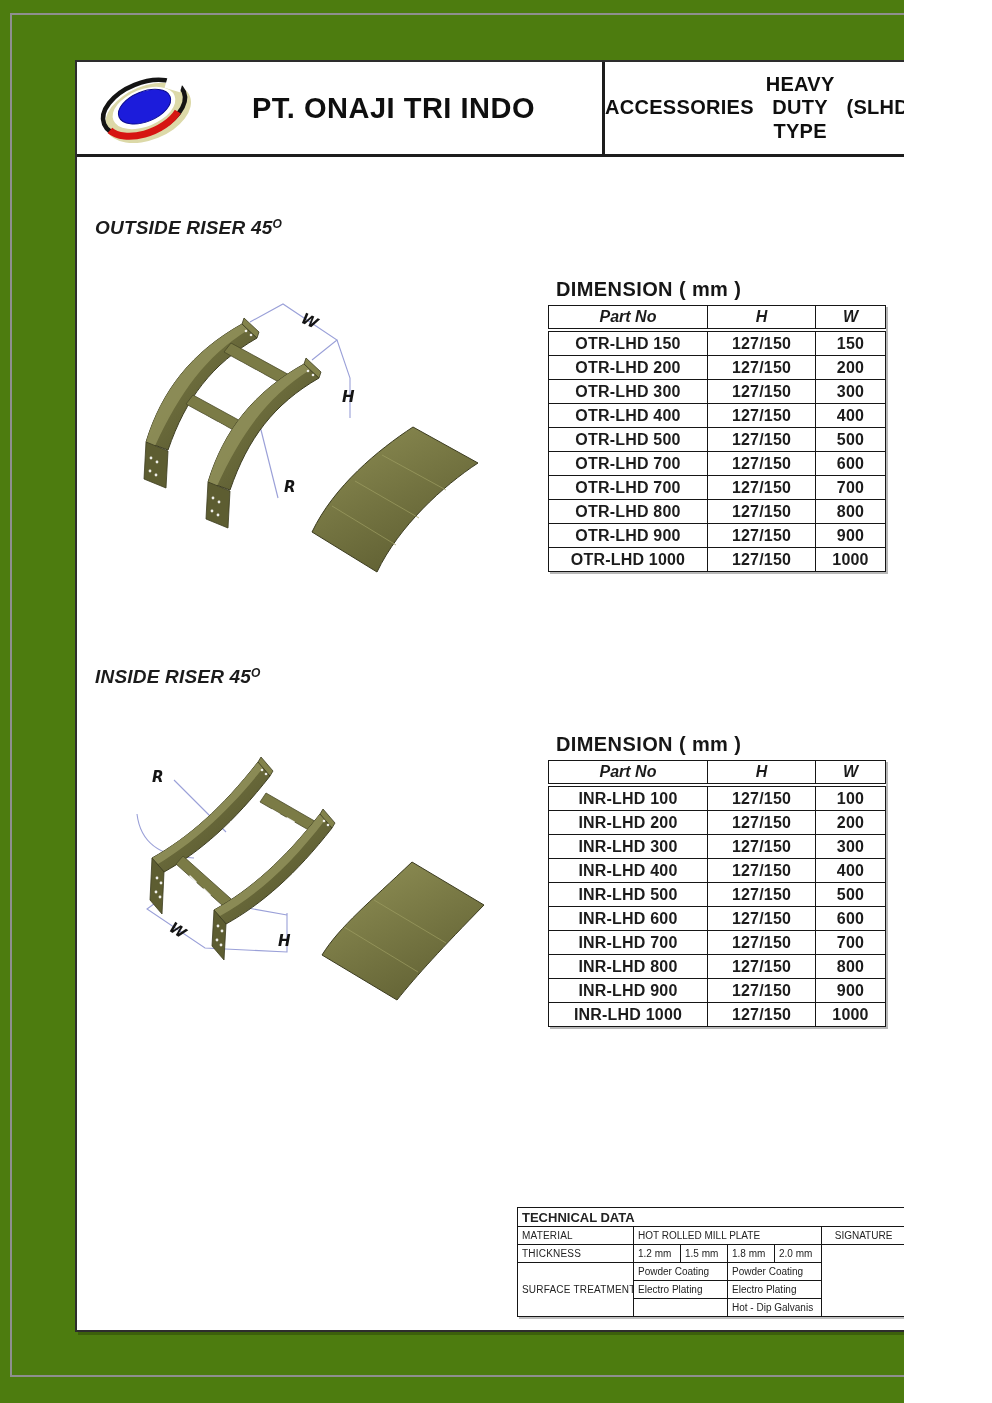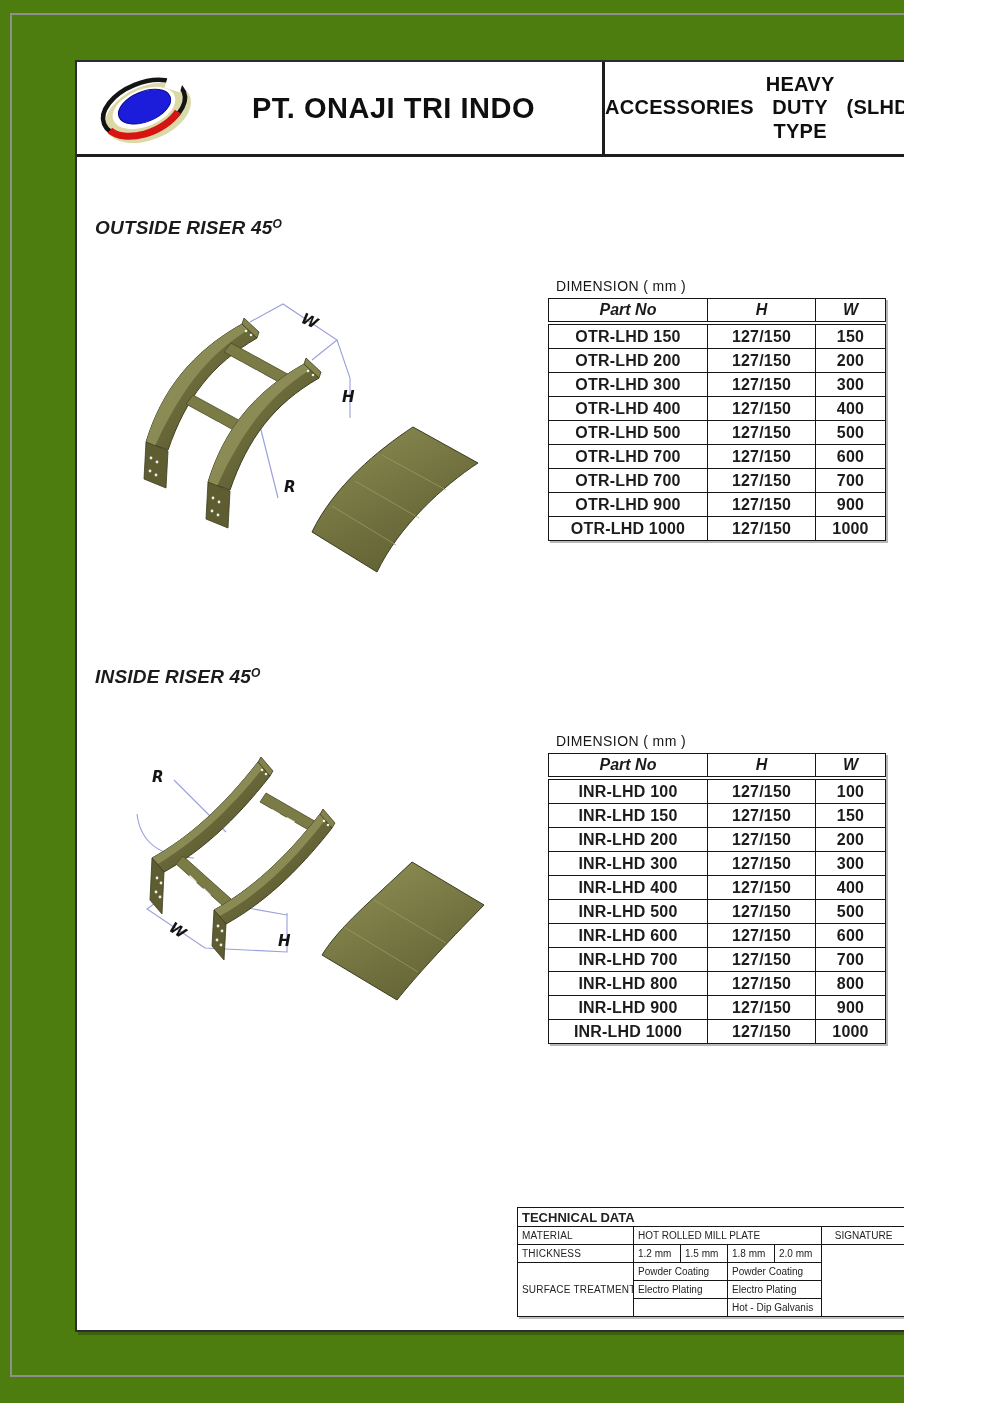--- a/index.html
+++ b/index.html
@@ -26,21 +26,21 @@
   .s1{left:18px;top:155px;}
   .s2{left:18px;top:604px;}
   
   .fig{position:absolute;}
   .fig1{left:43px;top:228px;width:400px;height:320px;}
   .fig2{left:35px;top:688px;width:400px;height:300px;}
   
   .dim{position:absolute;width:337px;}
   .dim1{left:471px;top:216px;}
   .dim2{left:471px;top:671px;}
-  .dim-title{font-size:14px;padding-left:8px;margin-bottom:4px;letter-spacing:0.4px;color:#161616;}
+  .dim-title{font-size:20px;padding-left:8px;margin-bottom:4px;letter-spacing:0.4px;color:#161616;font-weight:bold;}
   .dim table{width:337px;border-collapse:collapse;table-layout:fixed;
         box-shadow:2px 2px 0 rgba(0,0,0,0.28);background:#fff;}
   .dim th,.dim td{border:1.8px solid #161616;text-align:center;padding:0;height:23px;
         font-size:16px;overflow:hidden;white-space:nowrap;}
   .dim th{font-style:italic;font-weight:bold;height:22px;border-bottom:4px double #161616;}
   .dim td{font-weight:600;letter-spacing:0.2px;color:#1c1c1c;}
   
   .tech{position:absolute;left:440px;top:1145px;width:388px;border-collapse:collapse;
         table-layout:fixed;box-shadow:2px 2px 0 rgba(0,0,0,0.25);background:#fff;}
   .tech td{border:1.5px solid #161616;font-size:10px;padding:1px 2px 1px 4px;height:15px;
@@ -186,20 +186,25 @@
               <td>OTR-LHD 700</td>
               <td>127/150</td>
               <td>600</td>
             </tr>
             <tr>
               <td>OTR-LHD 700</td>
               <td>127/150</td>
               <td>700</td>
             </tr>
             <tr>
+              <td>OTR-LHD 800</td>
+              <td>127/150</td>
+              <td>800</td>
+            </tr>
+            <tr>
               <td>OTR-LHD 900</td>
               <td>127/150</td>
               <td>900</td>
             </tr>
             <tr>
               <td>OTR-LHD 1000</td>
               <td>127/150</td>
               <td>1000</td>
             </tr>
           </tbody>
@@ -284,25 +289,20 @@
             <th>W</th>
           </tr>
         </thead>
         <tbody>
             <tr>
               <td>INR-LHD 100</td>
               <td>127/150</td>
               <td>100</td>
             </tr>
             <tr>
-              <td>INR-LHD 150</td>
-              <td>127/150</td>
-              <td>150</td>
-            </tr>
-            <tr>
               <td>INR-LHD 200</td>
               <td>127/150</td>
               <td>200</td>
             </tr>
             <tr>
               <td>INR-LHD 300</td>
               <td>127/150</td>
               <td>300</td>
             </tr>
             <tr>

